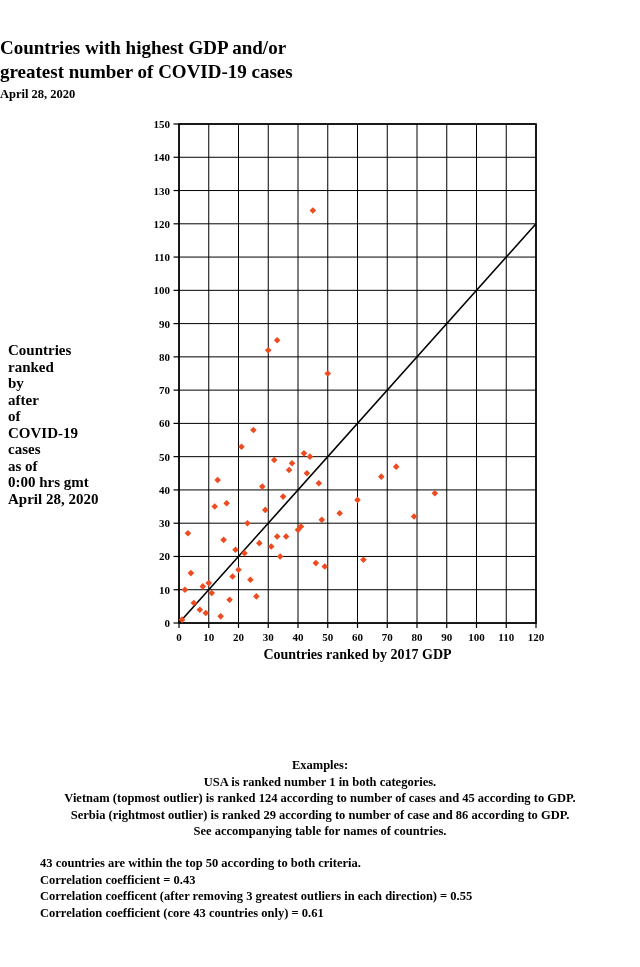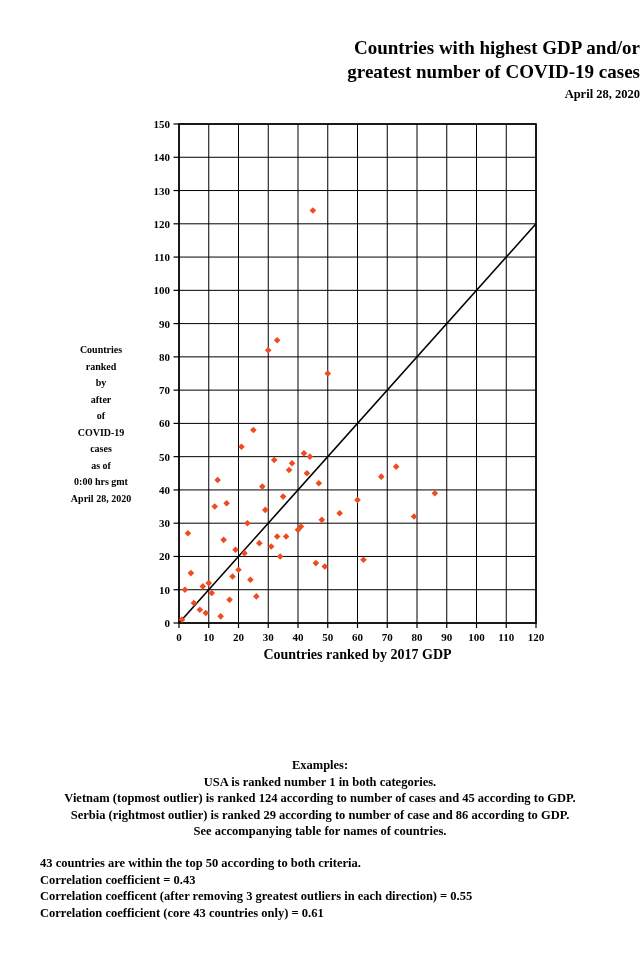--- a/index.html
+++ b/index.html
@@ -1,22 +1,22 @@
 <!DOCTYPE html>
 <html><head>
 <meta charset="utf-8">
 <style>
   html,body{margin:0;padding:0;background:#ffffff;}
   .page{position:relative;width:640px;height:967px;background:#ffffff;overflow:hidden;
         font-family:"Liberation Serif",serif;color:#000;}
-  .title-block{position:absolute;top:36px;left:0;width:640px;text-align:right;
+  .title-block{position:absolute;top:36px;left:0;width:640px;text-align:left;
                font-weight:bold;font-size:19px;line-height:24px;}
   .title-date{font-size:12.5px;line-height:15px;margin-top:3px;}
-  .ylabel-block{position:absolute;top:342px;left:27px;width:148px;text-align:center;
-                font-weight:bold;font-size:10px;line-height:16.5px;}
+  .ylabel-block{position:absolute;top:342px;left:8px;width:148px;text-align:left;
+                font-weight:bold;font-size:15px;line-height:16.5px;}
   #chart-svg{position:absolute;top:0;left:0;}
   .xlabel{position:absolute;top:647px;left:179px;width:357px;text-align:center;
           font-weight:bold;font-size:14px;}
   .caption-block{position:absolute;top:688px;left:30px;width:600px;text-align:center;
                  font-weight:bold;font-size:12.5px;line-height:17px;}
   .examples-block{position:absolute;top:757px;left:0;width:640px;text-align:center;
                   font-weight:bold;font-size:12.5px;line-height:16.5px;}
   .stats-block{position:absolute;top:855px;left:0;width:640px;
                font-weight:bold;font-size:12.5px;line-height:16.5px;margin-left:40px;}
 </style>

